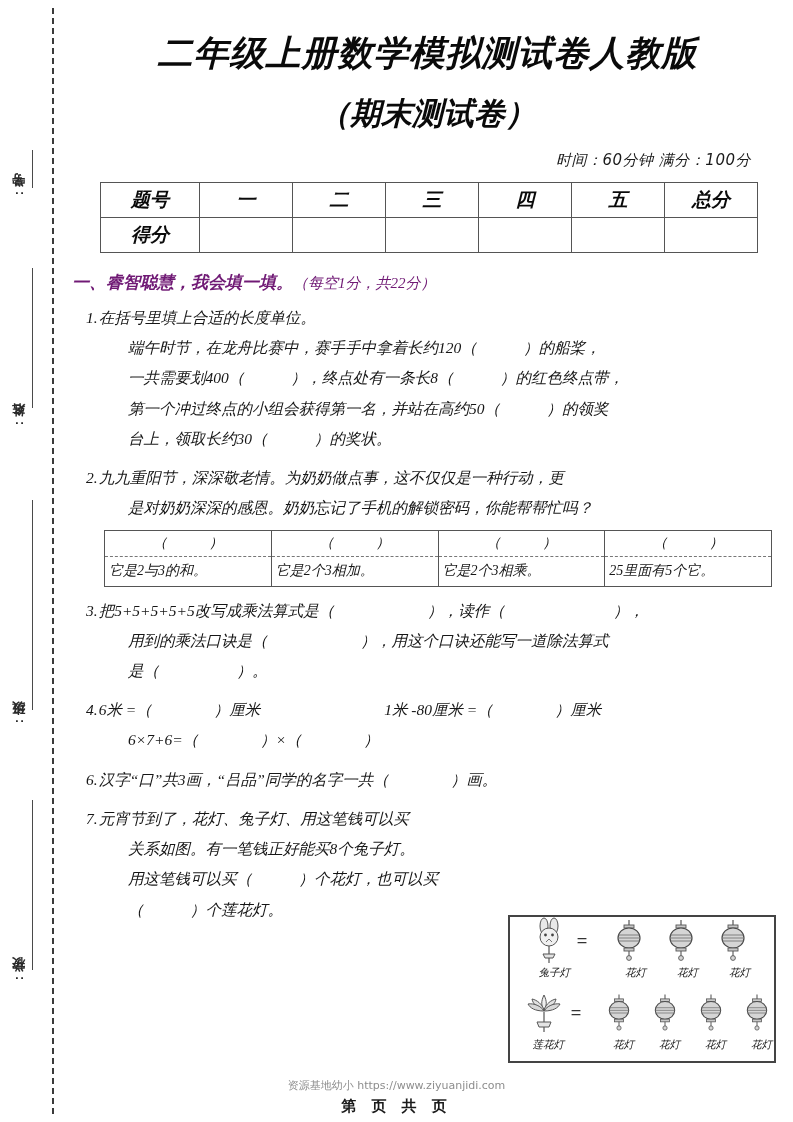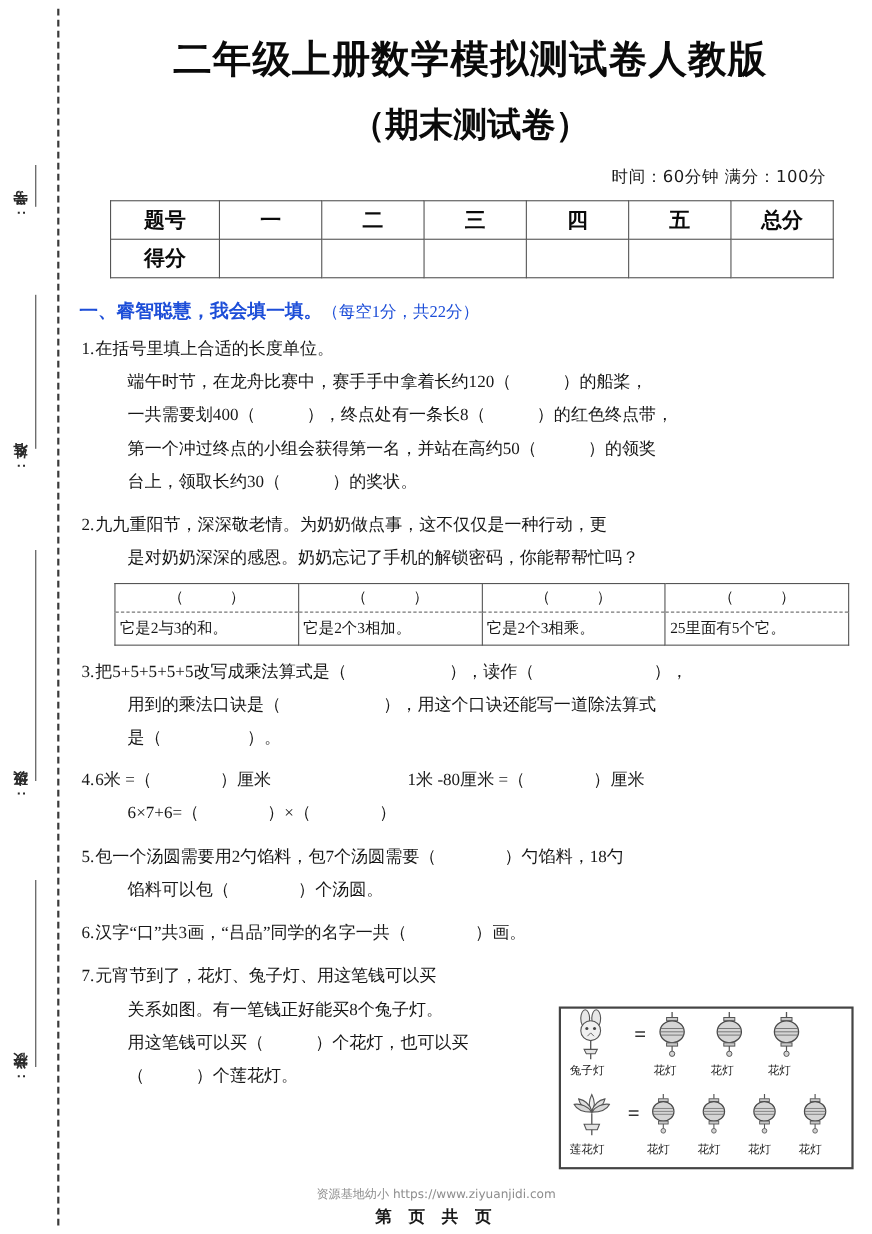--- a/index.html
+++ b/index.html
@@ -46,21 +46,21 @@
     position: absolute;
     left: 32px;
     width: 0;
     border-left: 1px solid #4a4a4a;
   }
 
   
   #page {
     position: absolute;
     left: 62px; top: 0;
-    width: 731px; height: 1122px;
+    width: 731px; height: 1122px; font-style: italic;
   }
 
   .title-main {
     margin: 30px 0 0 0;
     text-align: center;
     font-size: 35px;
     font-weight: bold;
     font-family: "DejaVu Sans", "Liberation Sans", sans-serif;
     letter-spacing: 1px;
     color: #0a0a0a;
@@ -103,30 +103,30 @@
     color: #0a0a0a;
   }
   table.score-table td.lead { width: 96px; }
 
   
   .section-head {
     margin: 18px 0 0 10px;
     font-size: 17px;
     font-weight: bold;
     font-family: "DejaVu Sans", "Liberation Sans", sans-serif;
-    color: #1d4ed8;
+    color: #701a75;
   }
   .section-head .pts {
     font-size: 15px;
     font-weight: normal;
     font-family: "Liberation Serif", "DejaVu Serif", serif;
   }
 
   .q {
-    margin: 9px 0 0 12px;
+    margin: 9px 0 0 24px;
     font-size: 15.5px;
     line-height: 1.95;
     color: #161616;
     font-family: "Liberation Serif", "DejaVu Serif", serif;
   }
   .q .num { margin-right: 1px; }
   .q .body { display: inline; }
   .q-indent { margin-left: 42px; }
   .q-line { display: block; }
 
@@ -173,21 +173,21 @@
   .fig-row {
     display: flex;
     align-items: flex-start;
     height: 72px;
     padding-left: 8px;
     box-sizing: border-box;
   }
   .fig-item {
     display: flex;
     flex-direction: column;
-    align-items: flex-start;
+    align-items: flex-end;
     width: 52px;
   }
   .fig-item.narrow { width: 46px; }
   .fig-caption {
     font-size: 10.5px;
     margin-top: 1px;
     color: #1a1a1a;
     white-space: nowrap;
     font-family: "Liberation Serif", "DejaVu Serif", serif;
   }
@@ -312,24 +312,20 @@
     <span class="num">3.</span><span class="body">把5+5+5+5+5改写成乘法算式是（　　　　　　），读作（　　　　　　　），</span>
     <span class="q-line q-indent">用到的乘法口诀是（　　　　　　），用这个口诀还能写一道除法算式</span>
     <span class="q-line q-indent">是（　　　　　）。</span>
   </div>
 
   <div class="q">
     <span class="num">4.</span><span class="body">6米 =（　　　　）厘米　　　　　　　　1米 -80厘米 =（　　　　）厘米</span>
     <span class="q-line q-indent">6×7+6=（　　　　）×（　　　　）</span>
   </div>
 
-  <div class="q">
-    <span class="num">5.</span><span class="body">包一个汤圆需要用2勺馅料，包7个汤圆需要（　　　　）勺馅料，18勺</span>
-    <span class="q-line q-indent">馅料可以包（　　　　）个汤圆。</span>
-  </div>
 
   <div class="q">
     <span class="num">6.</span><span class="body">汉字“口”共3画，“吕品”同学的名字一共（　　　　）画。</span>
   </div>
 
   <div class="q" style="width:420px">
     <span class="num">7.</span><span class="body">元宵节到了，花灯、兔子灯、用这笔钱可以买</span>
     <span class="q-line q-indent">关系如图。有一笔钱正好能买8个兔子灯。</span>
     <span class="q-line q-indent">用这笔钱可以买（　　　）个花灯，也可以买</span>
     <span class="q-line q-indent">（　　　）个莲花灯。</span>

